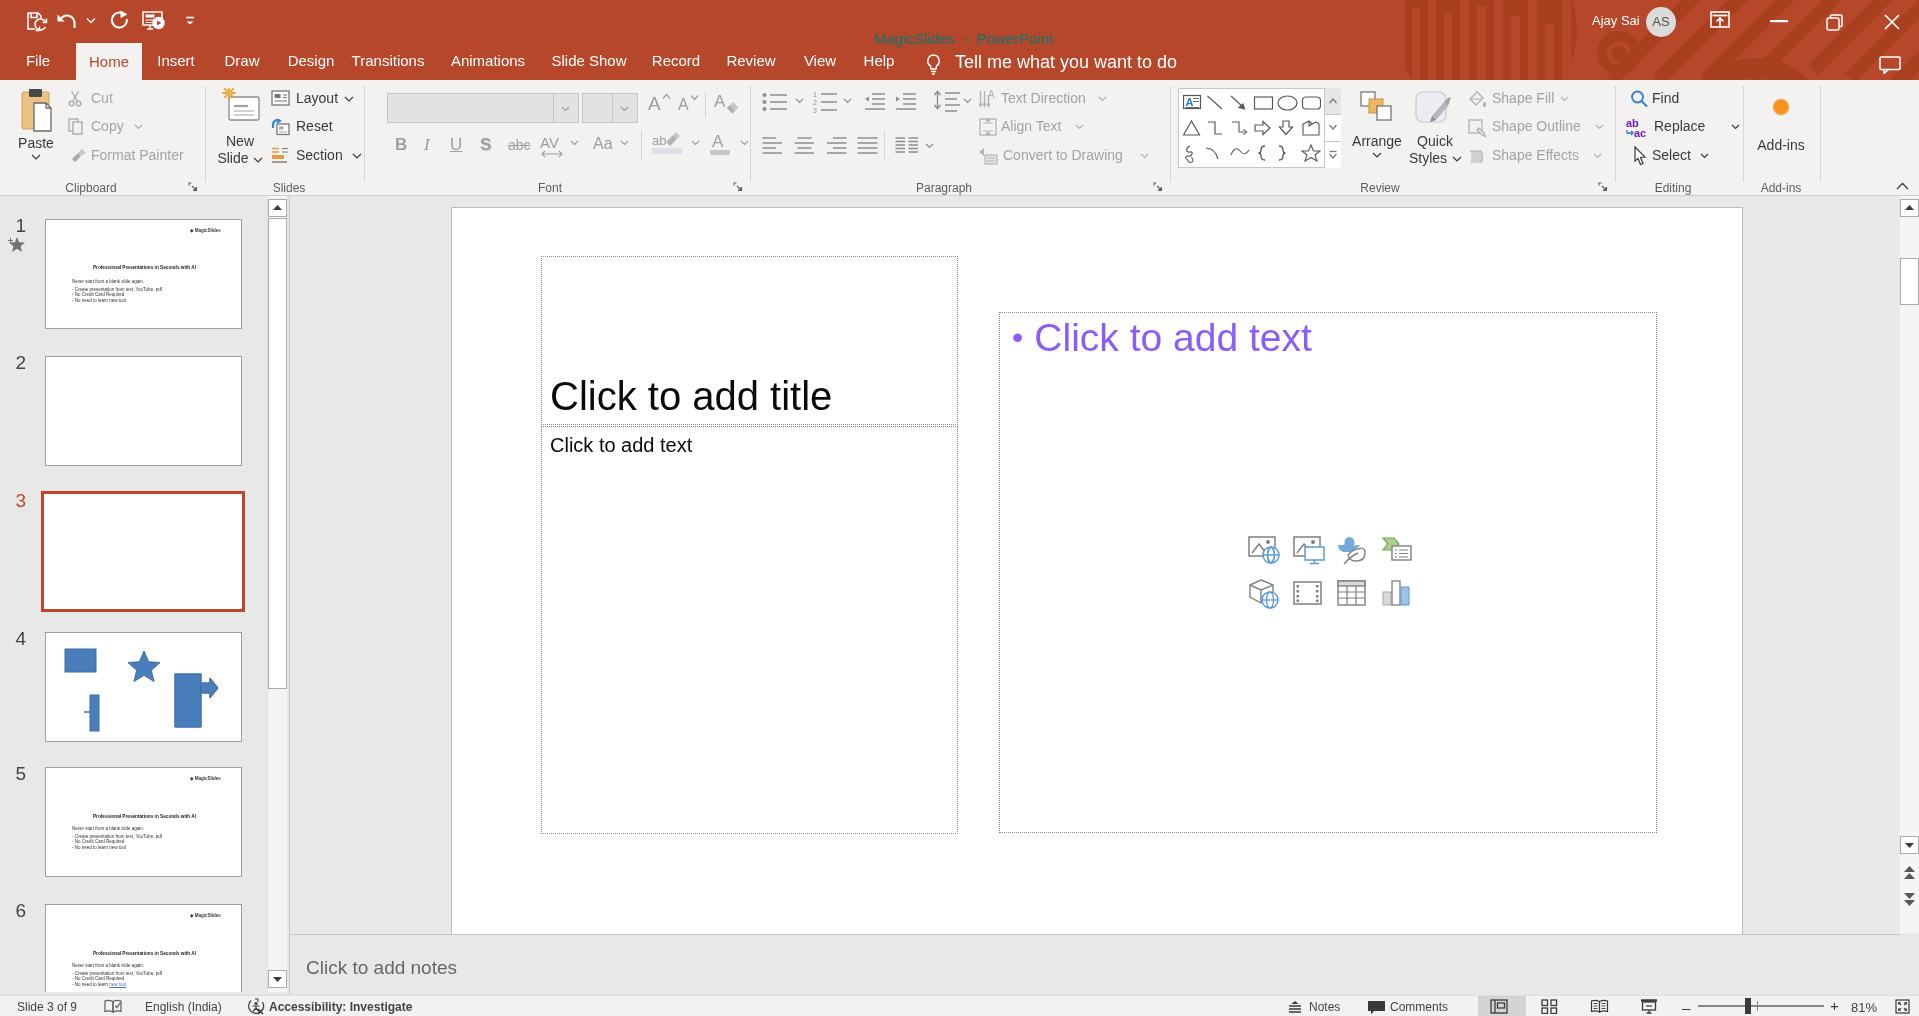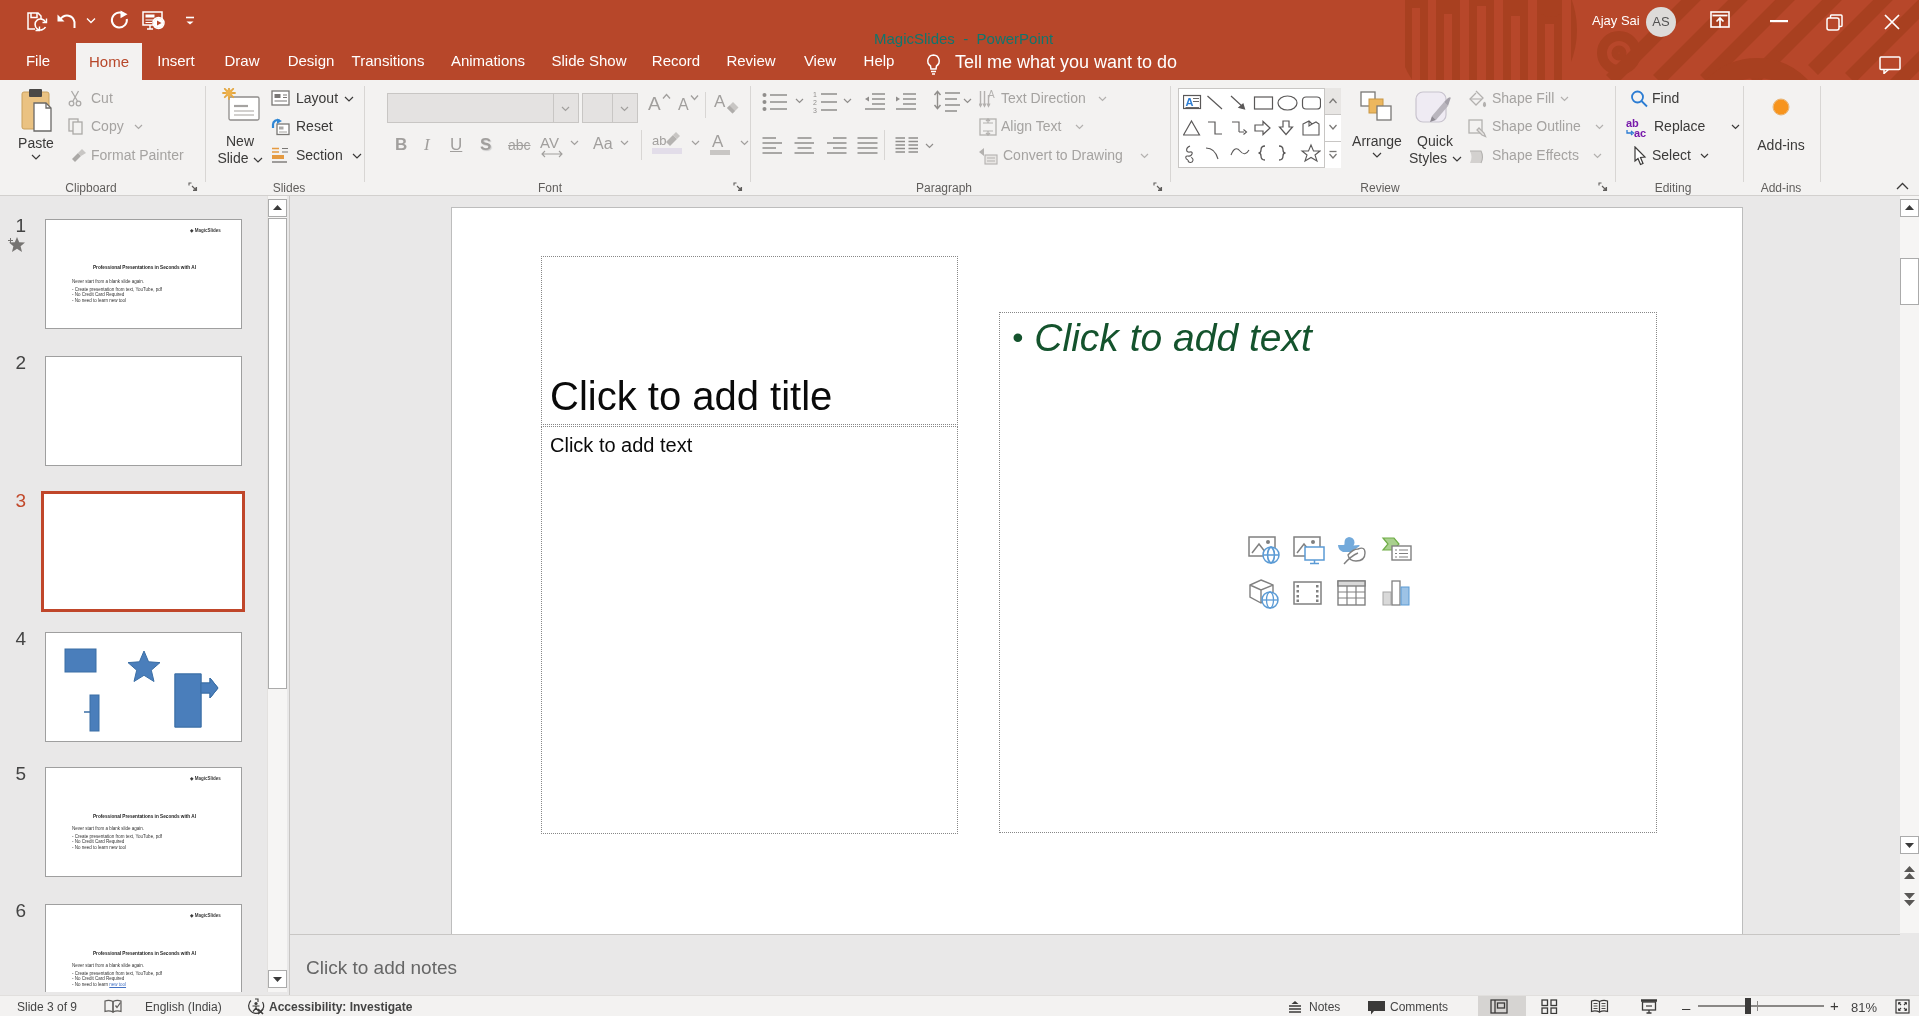--- a/index.html
+++ b/index.html
@@ -611,21 +611,21 @@
   </div>
 </div>
 
 <div id="editor">
   <div id="canvas">
     <div class="ph" style="left:89px; top:48px; width:417px; height:169px;"></div>
     <div class="ph" style="left:89px; top:218px; width:417px; height:408px;"></div>
     <div class="ph" style="left:547px; top:104px; width:658px; height:521px;"></div>
     <div style="position:absolute; left:98px; top:166px; font-size:40px; color:#0a0a0a;">Click to add title</div>
     <div style="position:absolute; left:98px; top:226px; font-size:20px; color:#0a0a0a;">Click to add text</div>
-    <div style="position:absolute; left:560px; top:108px; font-size:39px; color:#14532d;font-style:italic;"><span style="font-size:32px;vertical-align:3px;">•</span><span style="font-size:20px;">&nbsp;&nbsp;</span>Click to add text</div>
+    <div style="position:absolute; left:560px; top:108px; font-size:39px; color:#8b5cf6;"><span style="font-size:32px;vertical-align:3px;">•</span><span style="font-size:20px;">&nbsp;&nbsp;</span>Click to add text</div>
     <svg id="phicons" style="position:absolute;left:794px;top:326px" width="430" height="90" viewBox="0 0 430 90">
 
       <g transform="translate(0,0)">
         <rect x="3" y="3" width="26" height="19" fill="#fff" stroke="#808080" stroke-width="1.5"></rect>
         <circle cx="22" cy="8" r="2" fill="#808080"></circle>
         <path d="M 6 19 L 13 10 L 20 19" fill="none" stroke="#808080" stroke-width="1.5"></path>
         <circle cx="25" cy="21" r="8" fill="#fff" stroke="#5B9BD5" stroke-width="1.5"></circle>
         <path d="M 17 21 L 33 21 M 25 13 A 11 11 0 0 1 25 29 M 25 13 A 11 11 0 0 0 25 29" fill="none" stroke="#5B9BD5" stroke-width="1.3"></path>
         <ellipse cx="25" cy="21" rx="3.5" ry="8" fill="none" stroke="#5B9BD5" stroke-width="1.3"></ellipse>
       </g>

